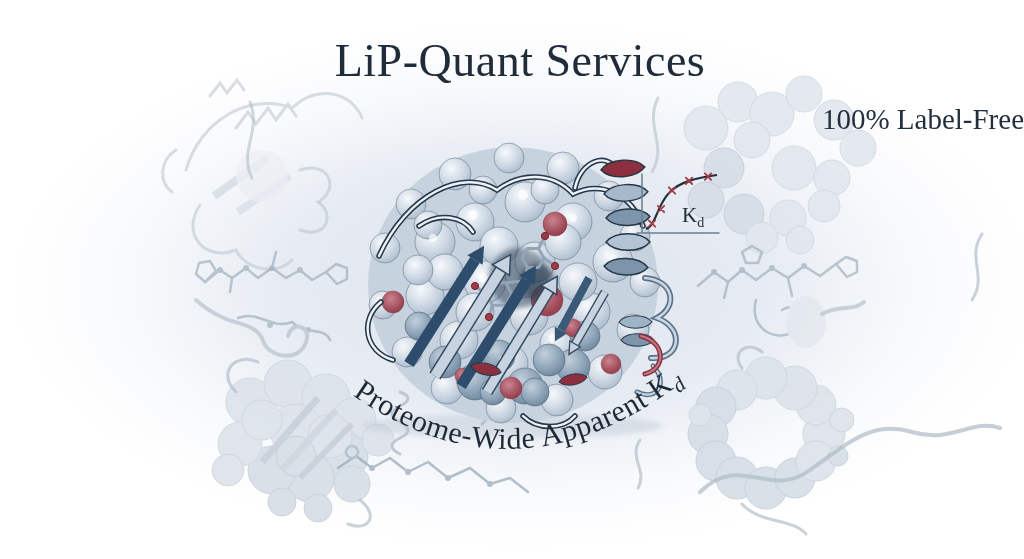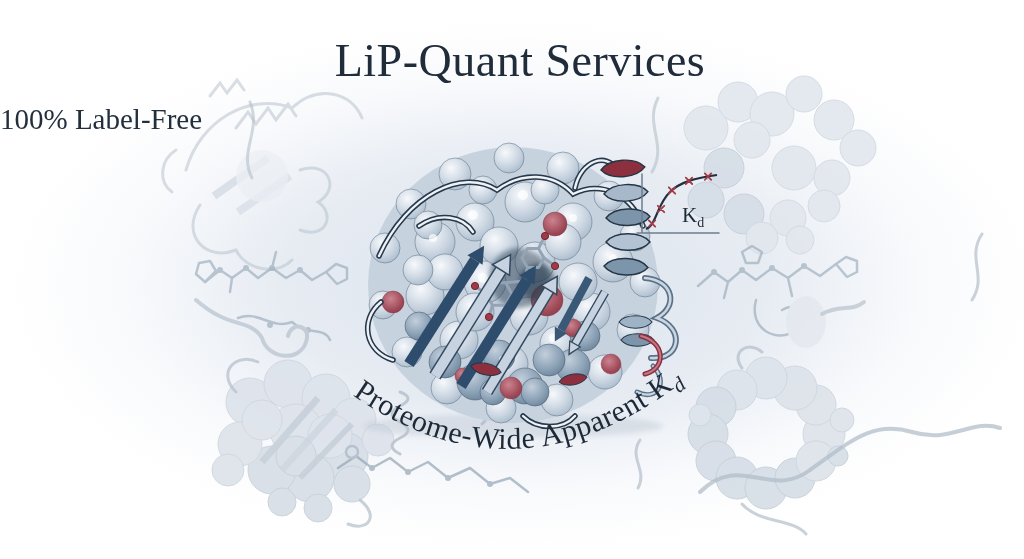--- a/index.html
+++ b/index.html
@@ -17,21 +17,21 @@
   .central{position:absolute;left:323px;top:130px;width:382px;height:310px;}
   .inset{position:absolute;left:627px;top:165px;width:98px;height:80px;}
   .arc-overlay{position:absolute;left:0;top:0;pointer-events:none;}
   .page-title{
     position:absolute;top:26px;left:0;width:100%;margin:8px;
     text-align:center;font-size:46px;font-weight:500;letter-spacing:.5px;
     color:#202c3a;
   }
   .page-subtitle{
     position:absolute;top:103px;left:0;width:100%;margin:0;
-    text-align:left;font-size:29px;font-weight:400;color:#232f3d;
+    text-align:right;font-size:29px;font-weight:400;color:#232f3d;
   }
   
   .bl{fill:url(#gL);stroke:#54677c;stroke-opacity:.5;stroke-width:1;}
   .bd{fill:url(#gD);stroke:#46596d;stroke-opacity:.55;stroke-width:1;}
   .br{fill:url(#gR);stroke:#7e3342;stroke-opacity:.4;stroke-width:1;}
   .hl{fill:#ffffff;opacity:.7;}
   .loopO{fill:none;stroke:#26384b;stroke-width:5.5;stroke-linecap:round;}
   .loopI{fill:none;stroke:#eef2f7;stroke-width:2.4;stroke-linecap:round;}
   .lens{stroke:#243646;stroke-width:1.4;}
   .stick{fill:none;stroke:#93a4b6;stroke-width:3;stroke-linejoin:round;stroke-linecap:round;}

